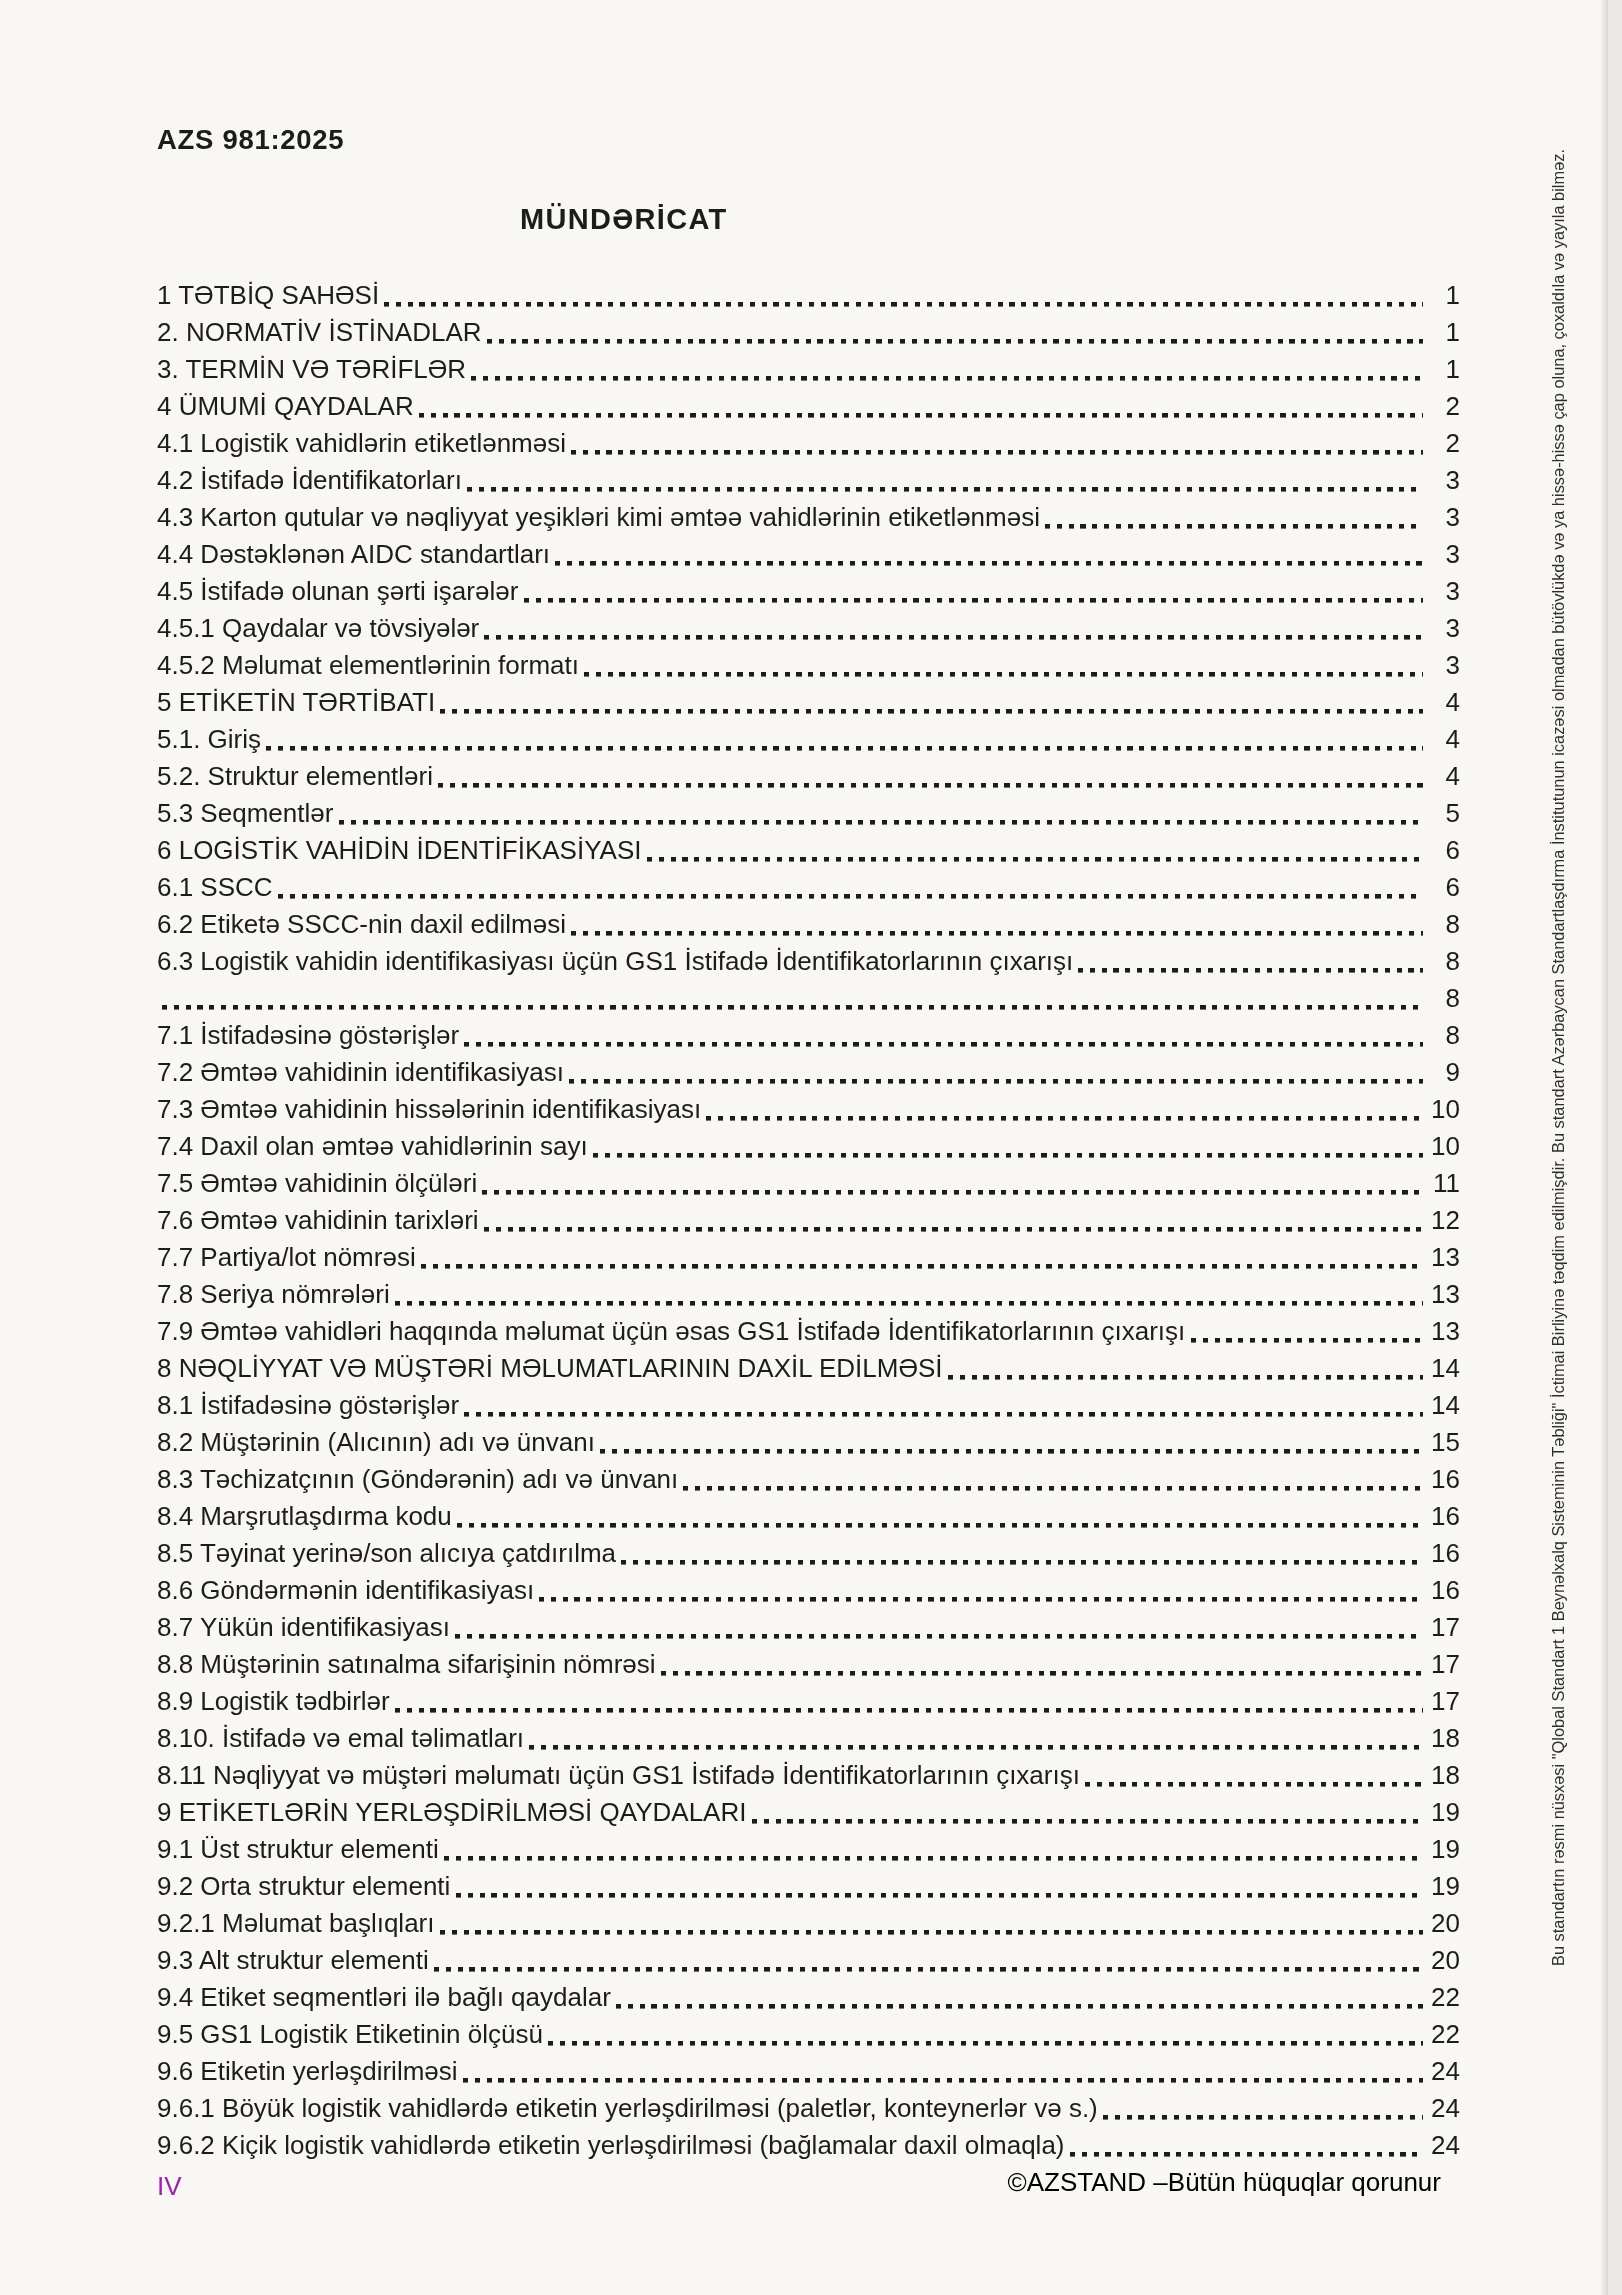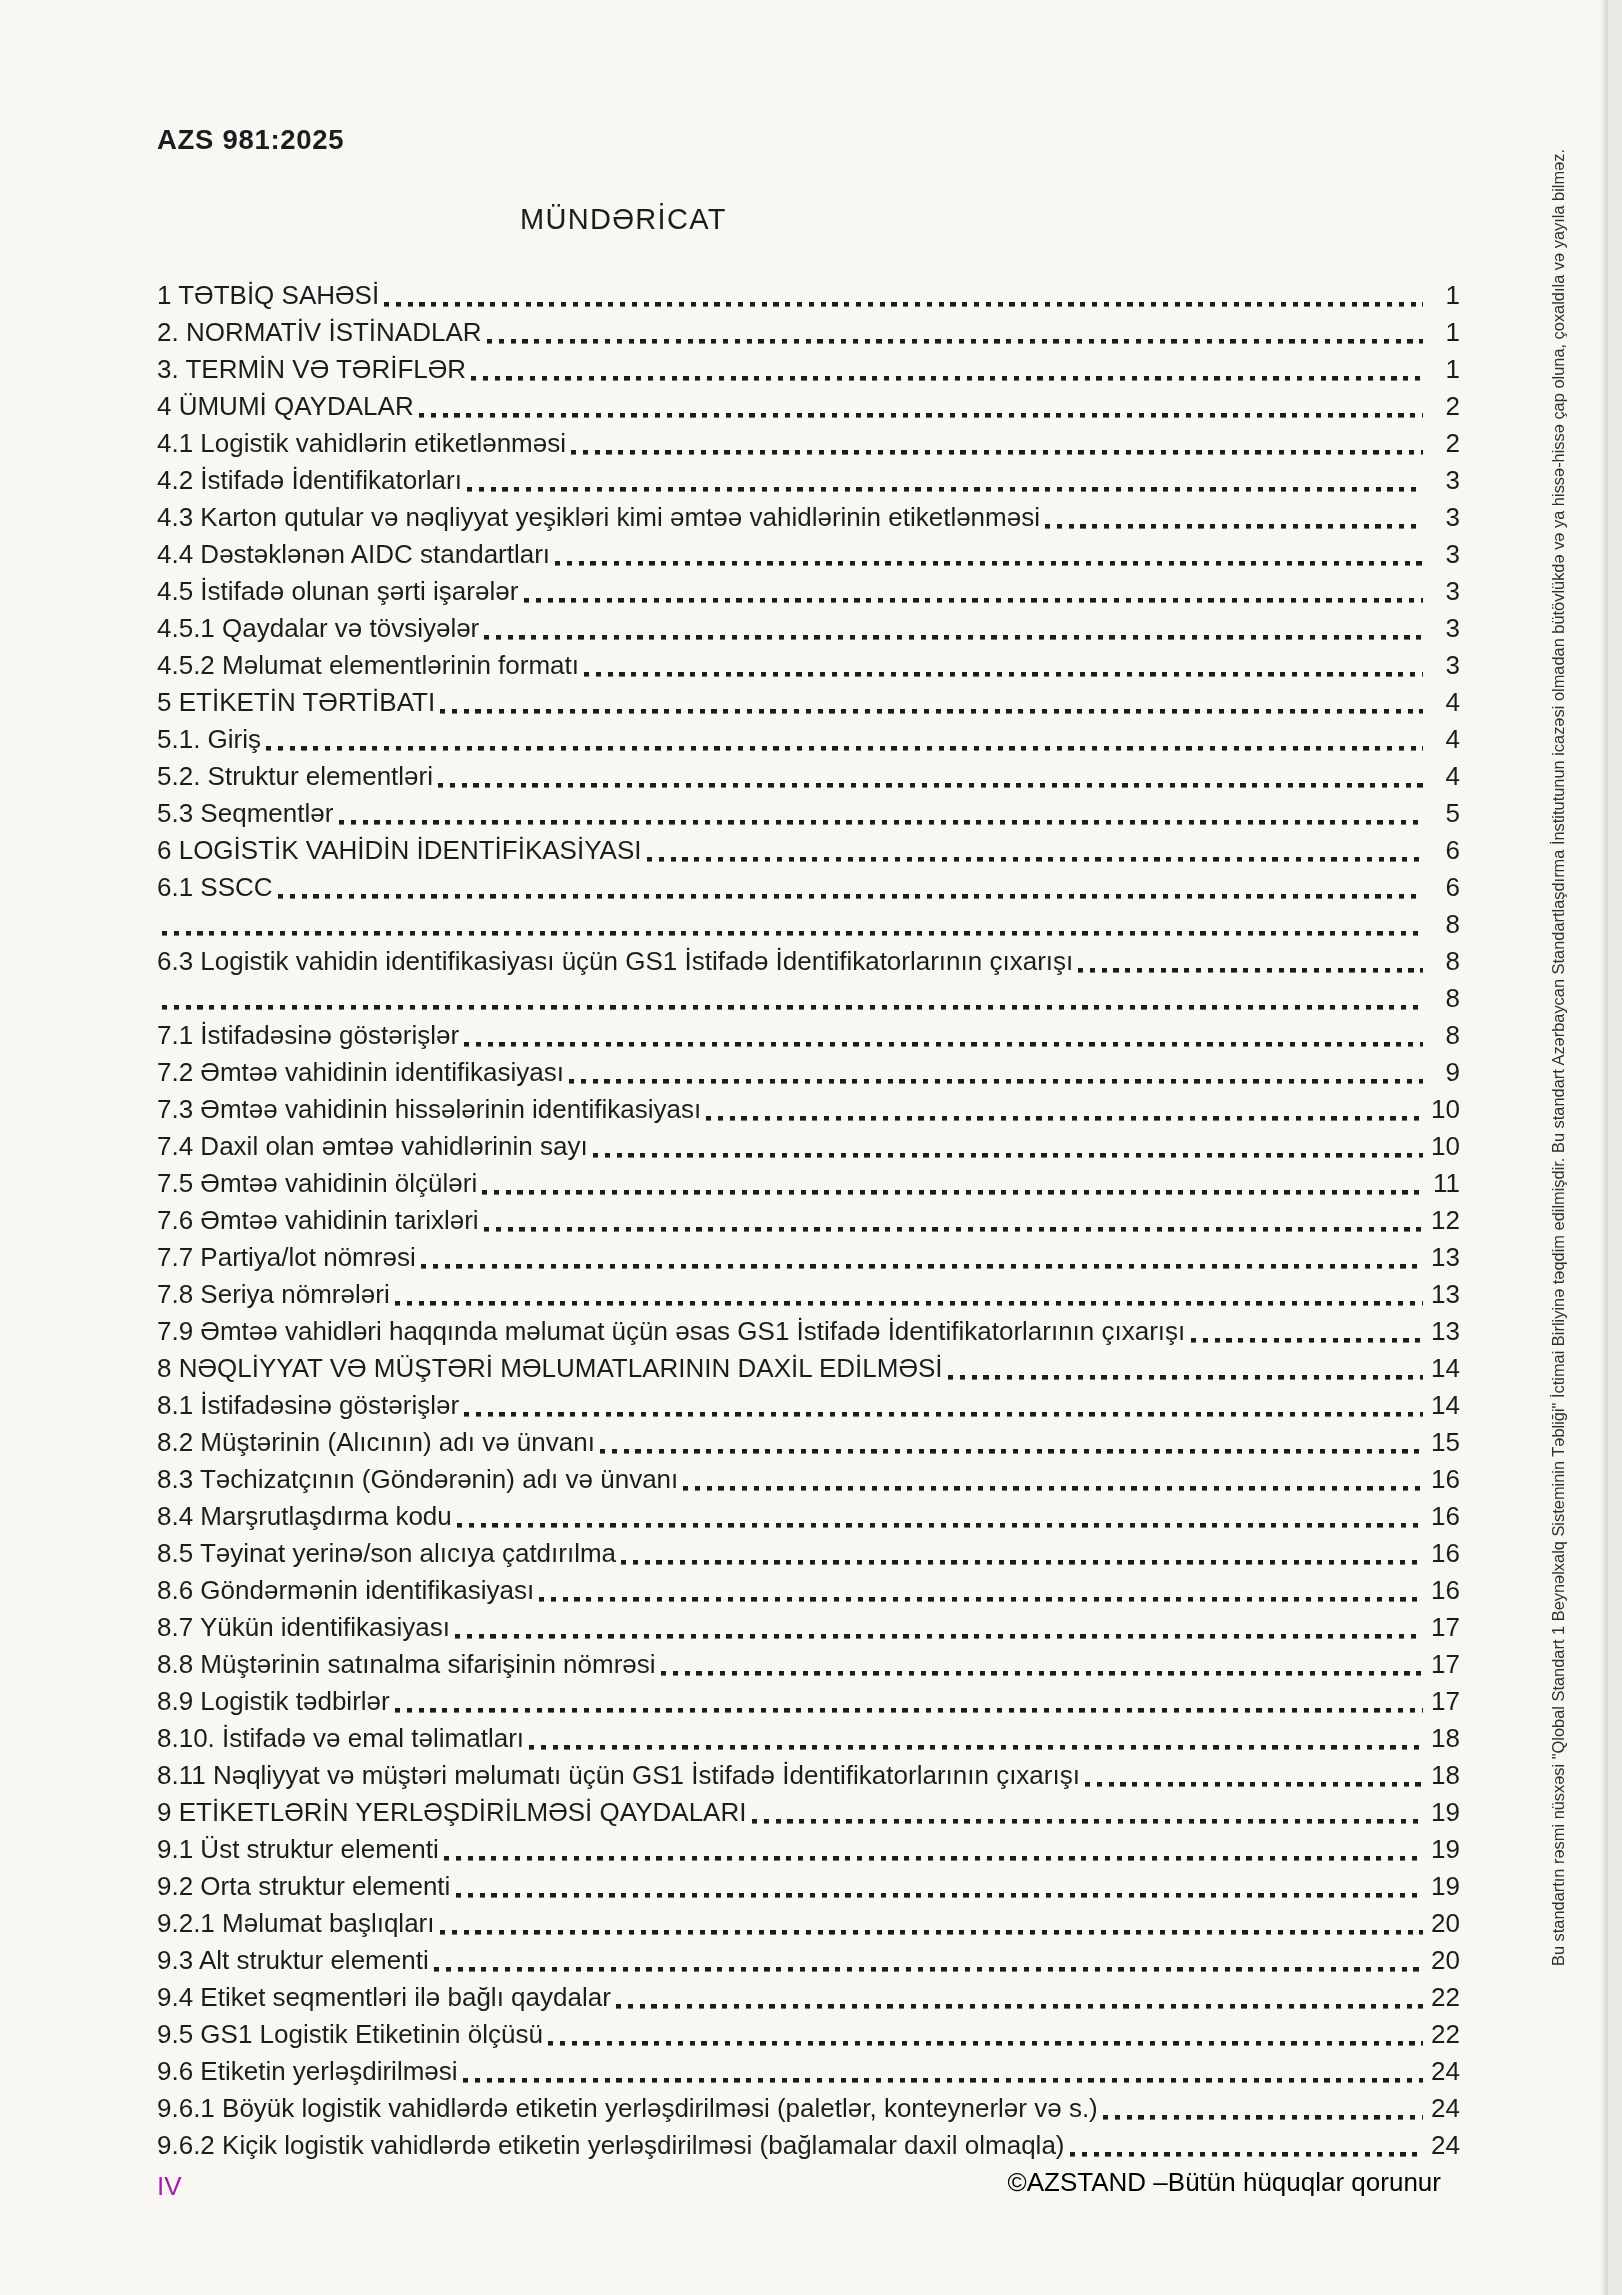--- a/index.html
+++ b/index.html
@@ -27,21 +27,21 @@
     position:absolute;
     left:157px;top:124px;
     font-size:27.5px;
     font-weight:bold;
     letter-spacing:0.7px;
   }
   .doc-title{
     position:absolute;
     left:520px;top:203px;
     font-size:29px;
-    font-weight:normal;
+    font-weight:bold;
     letter-spacing:1.3px;
   }
   .toc{
     position:absolute;
     left:157px;top:277px;
     width:1303px;
   }
   .toc-row{
     display:flex;
     align-items:flex-end;
@@ -195,20 +195,21 @@
       <span class="toc-page">6</span>
     </div>
 
     <div class="toc-row">
       <span class="toc-label">6.1 SSCC</span>
       <span class="toc-leader"></span>
       <span class="toc-page">6</span>
     </div>
 
     <div class="toc-row">
+      <span class="toc-label">6.2 Etiketə SSCC-nin daxil edilməsi</span>
       <span class="toc-leader"></span>
       <span class="toc-page">8</span>
     </div>
 
     <div class="toc-row">
       <span class="toc-label">6.3 Logistik vahidin identifikasiyası üçün GS1 İstifadə İdentifikatorlarının çıxarışı</span>
       <span class="toc-leader"></span>
       <span class="toc-page">8</span>
     </div>
 

